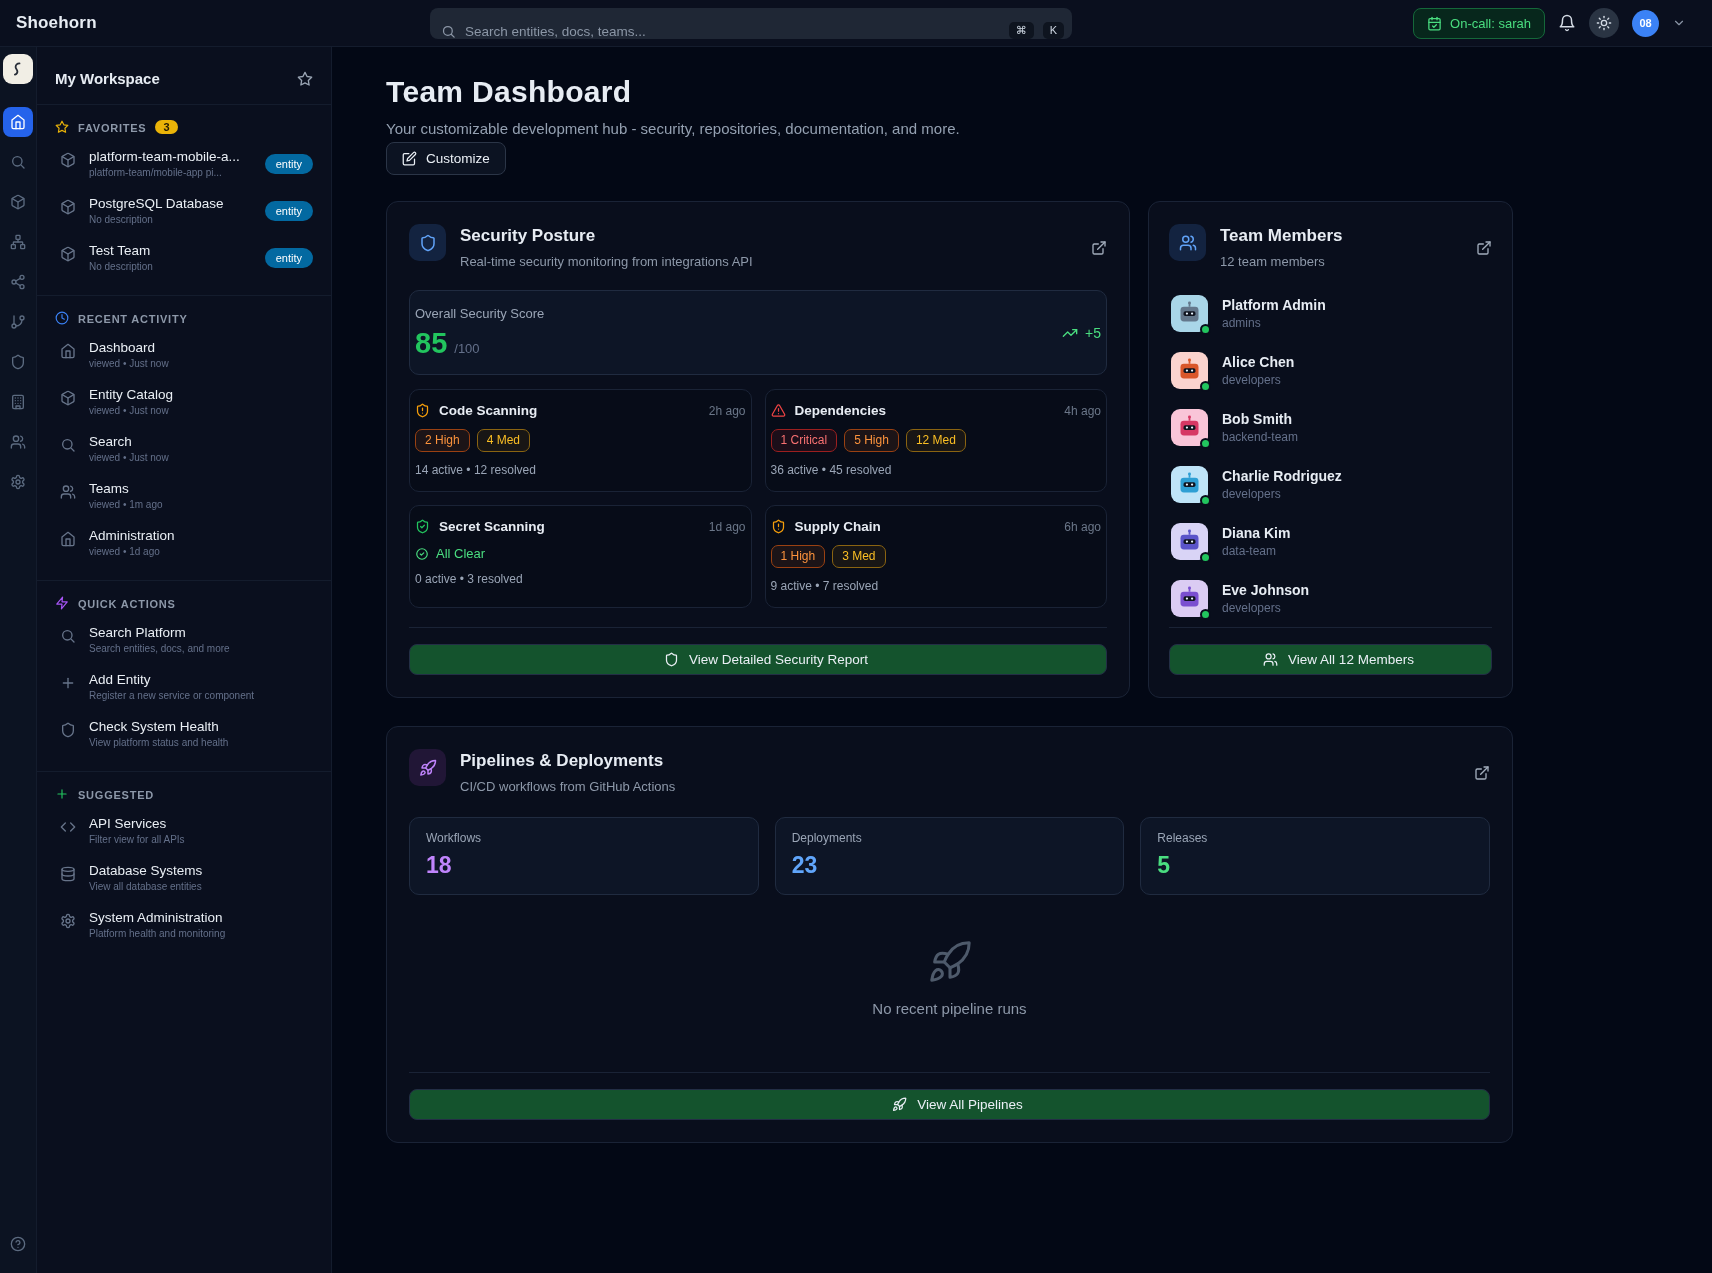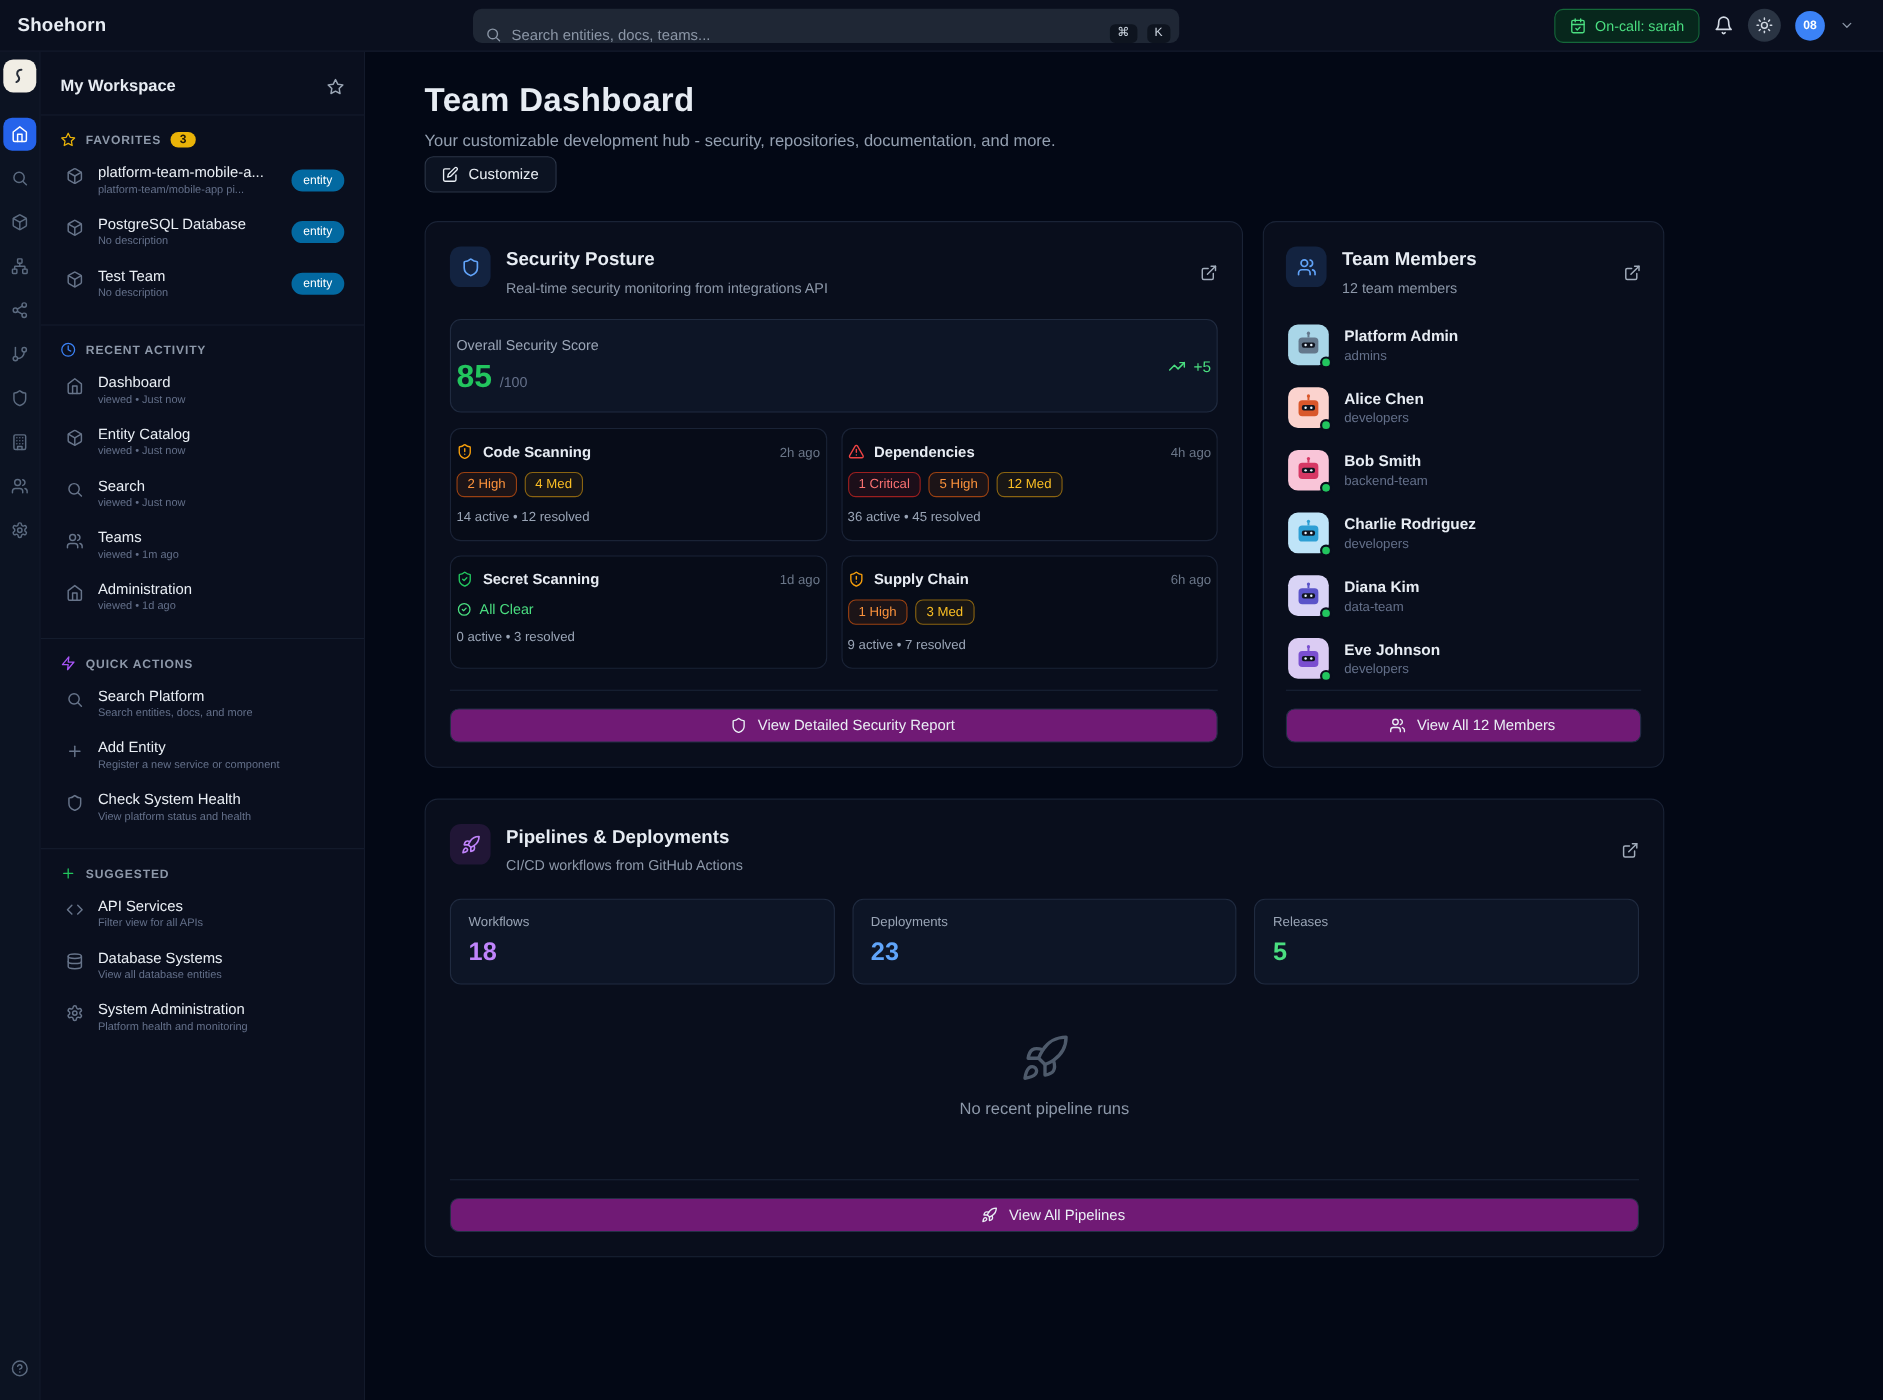--- a/index.html
+++ b/index.html
@@ -88,21 +88,21 @@
   .c-orange { color:#f59e0b; } .c-red { color:#ef4444; } .c-grn { color:#22c55e; }
   .badges { display:flex; gap:7px; margin-top:11px; }
   .pill { font-size:12px; line-height:1; padding:4px 9px 5px; border-radius:7px; border:1px solid; }
   .pill.high { color:#fb923c; border-color:#9a4112; background:rgba(249,115,22,.09); }
   .pill.med { color:#fbbf24; border-color:#8a6411; background:rgba(202,138,4,.09); }
   .pill.critical { color:#f87171; border-color:#9c1f1f; background:rgba(220,38,38,.1); }
   .all-clear { display:flex; align-items:center; gap:7px; margin-top:12px; font-size:13px; color:#4ade80; }
   .f-status { margin-top:11px; font-size:12px; color:#9aa5b6; }
 
   .divider { border-top:1px solid #1a2336; margin-top:19px; }
-  .ghost-btn { width:100%; height:31px; margin-top:16px; border:1px solid #232e45; border-radius:8px; background:#701a75; color:#eaeff5; font-size:13.5px; display:flex; align-items:center; justify-content:center; gap:10px; cursor:pointer; font-family:inherit;padding-left:16px; }
+  .ghost-btn { width:100%; height:31px; margin-top:16px; border:1px solid #232e45; border-radius:8px; background:#14532d; color:#eaeff5; font-size:13.5px; display:flex; align-items:center; justify-content:center; gap:10px; cursor:pointer; font-family:inherit;padding-left:16px; }
 
   .members { margin-top:16px; }
   .member { display:flex; align-items:center; gap:14px; padding:10px 2px; cursor:pointer; }
   .avatar { width:37px; height:37px; border-radius:9px; position:relative; flex:none; display:flex; align-items:center; justify-content:center; }
   .avatar svg { width:27px; height:27px; }
   .status-dot { position:absolute; right:-3px; bottom:-3px; width:11px; height:11px; border-radius:50%; background:#22c55e; border:2px solid #090e1c; }
   .m-name { font-size:14px; font-weight:600; }
   .m-team { font-size:12px; color:#64708a; margin-top:3px; }
   .team-footer { margin-top:auto; border-top:1px solid #1a2336; padding-top:16px; }
 

